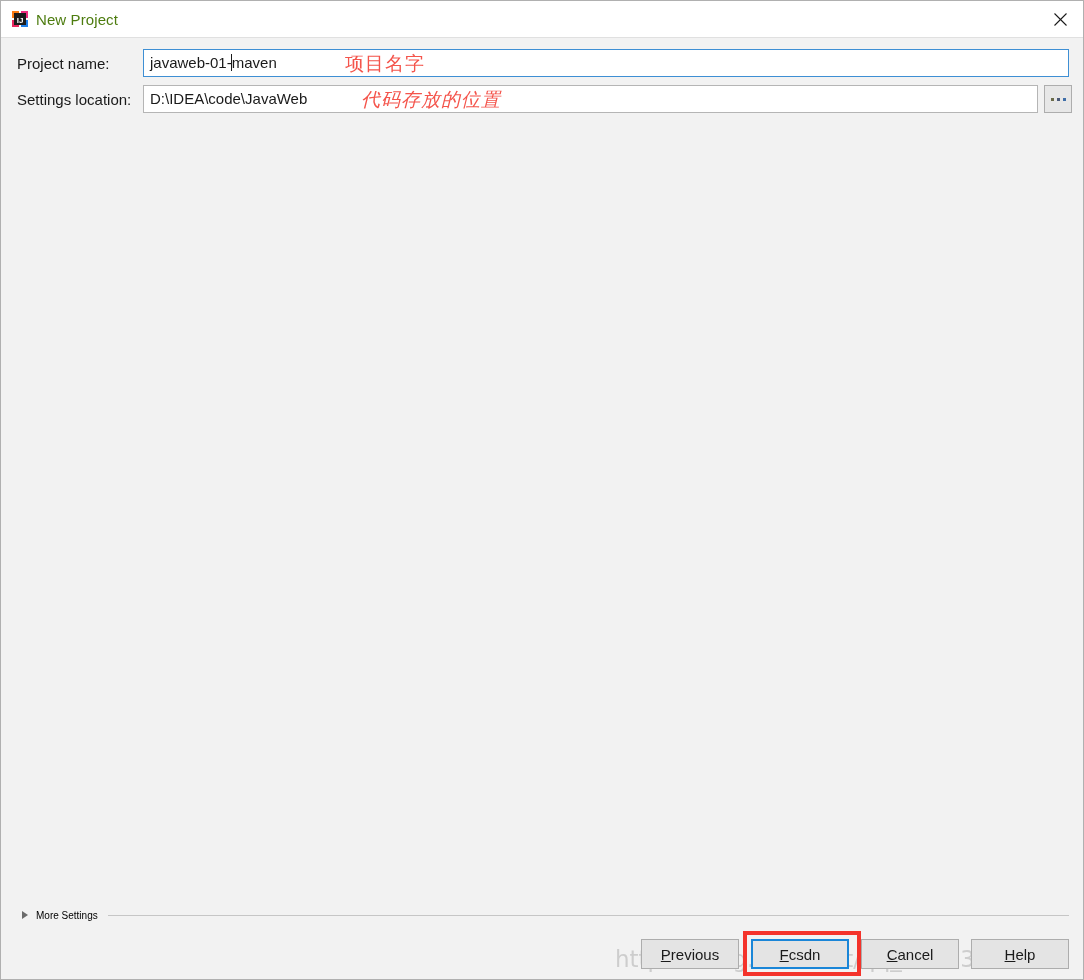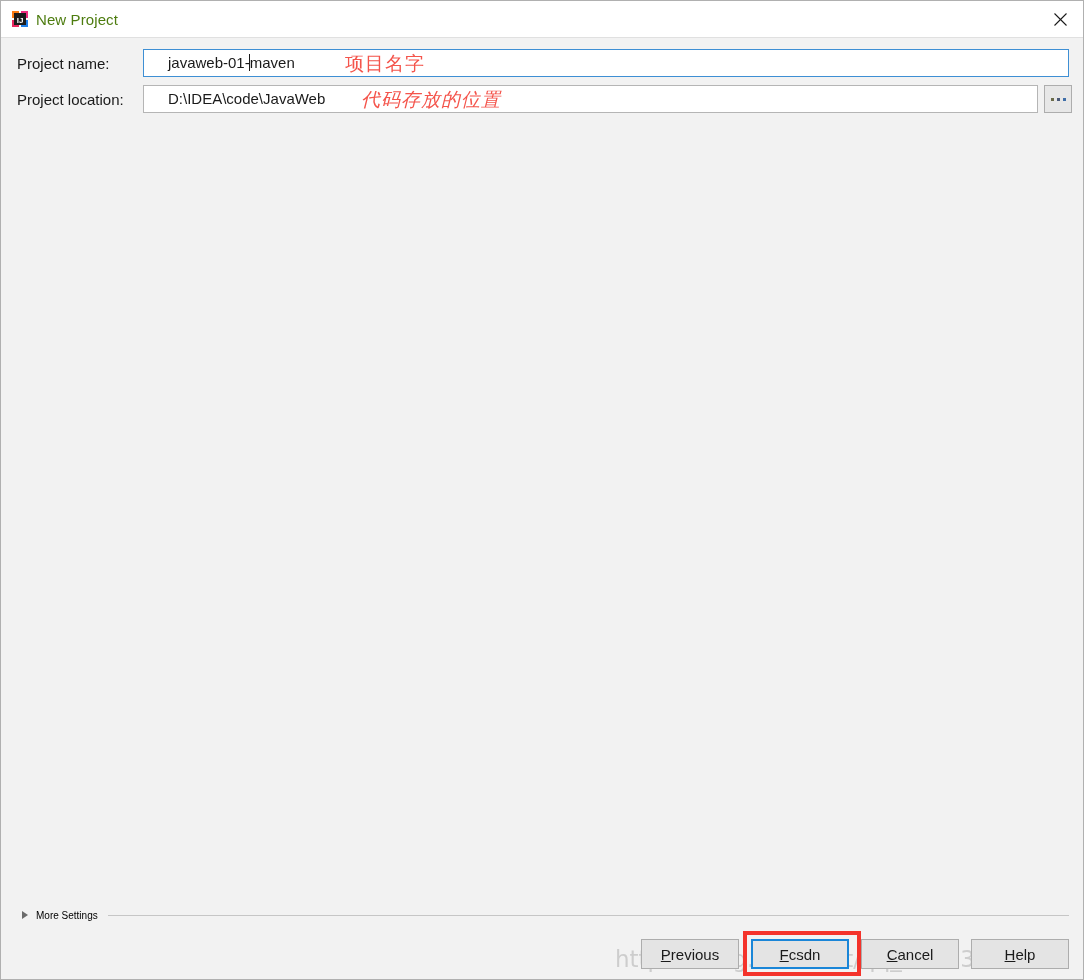--- a/index.html
+++ b/index.html
@@ -78,21 +78,21 @@
     text-align: left;
     flex: 0 0 auto;
   }
   #label-name     { margin-left: 16px; width: 126px; }
   #label-location { margin-left: 16px; width: 126px; }
 
   .text-input {
     box-sizing: border-box;
     height: 28px;
     line-height: 26px;
-    padding: 0 24px;
+    padding: 0 6px;
     font-size: 15px;
     color: #1a1a1a;
     background: #ffffff;
     font-family: "Liberation Sans", sans-serif;
     white-space: nowrap;
     overflow: hidden;
   }
   #input-project-name {
     width: 926px;
     border: 1px solid #3e8fd4;
@@ -257,21 +257,21 @@
       </svg>
     </div>
   </div>
 
   <div class="form-row" id="row-name">
     <div class="field-label" id="label-name">Project name:</div>
     <div class="text-input" id="input-project-name"><span>javaweb-01-</span><span id="name-caret"></span><span>maven</span></div>
   </div>
 
   <div class="form-row" id="row-location">
-    <div class="field-label" id="label-location">Project location:</div>
+    <div class="field-label" id="label-location">Settings location:</div>
     <div class="text-input" id="input-project-location">D:\IDEA\code\JavaWeb</div>
     <div id="browse-btn">
       <span class="dot" style="background:#6b6b4a;"></span>
       <span class="dot" style="background:#4a5a78;"></span>
       <span class="dot" style="background:#3f6ea8;"></span>
     </div>
   </div>
 
   <div class="annot-text" id="annot-name">项目名字</div>
   <div class="annot-text" id="annot-location">代码存放的位置</div>

